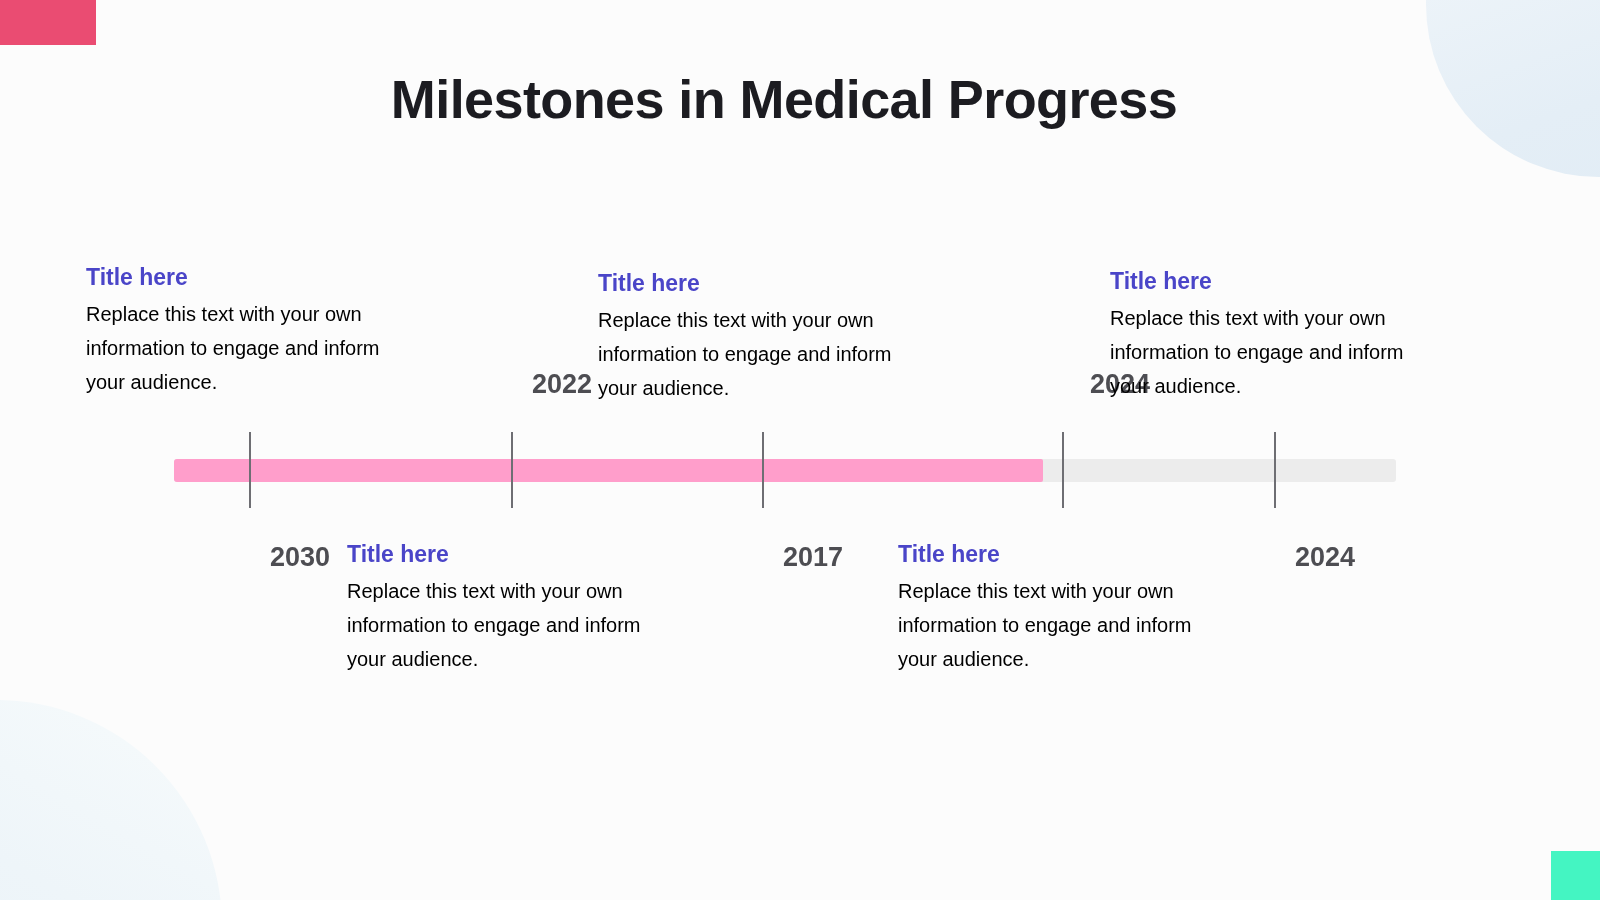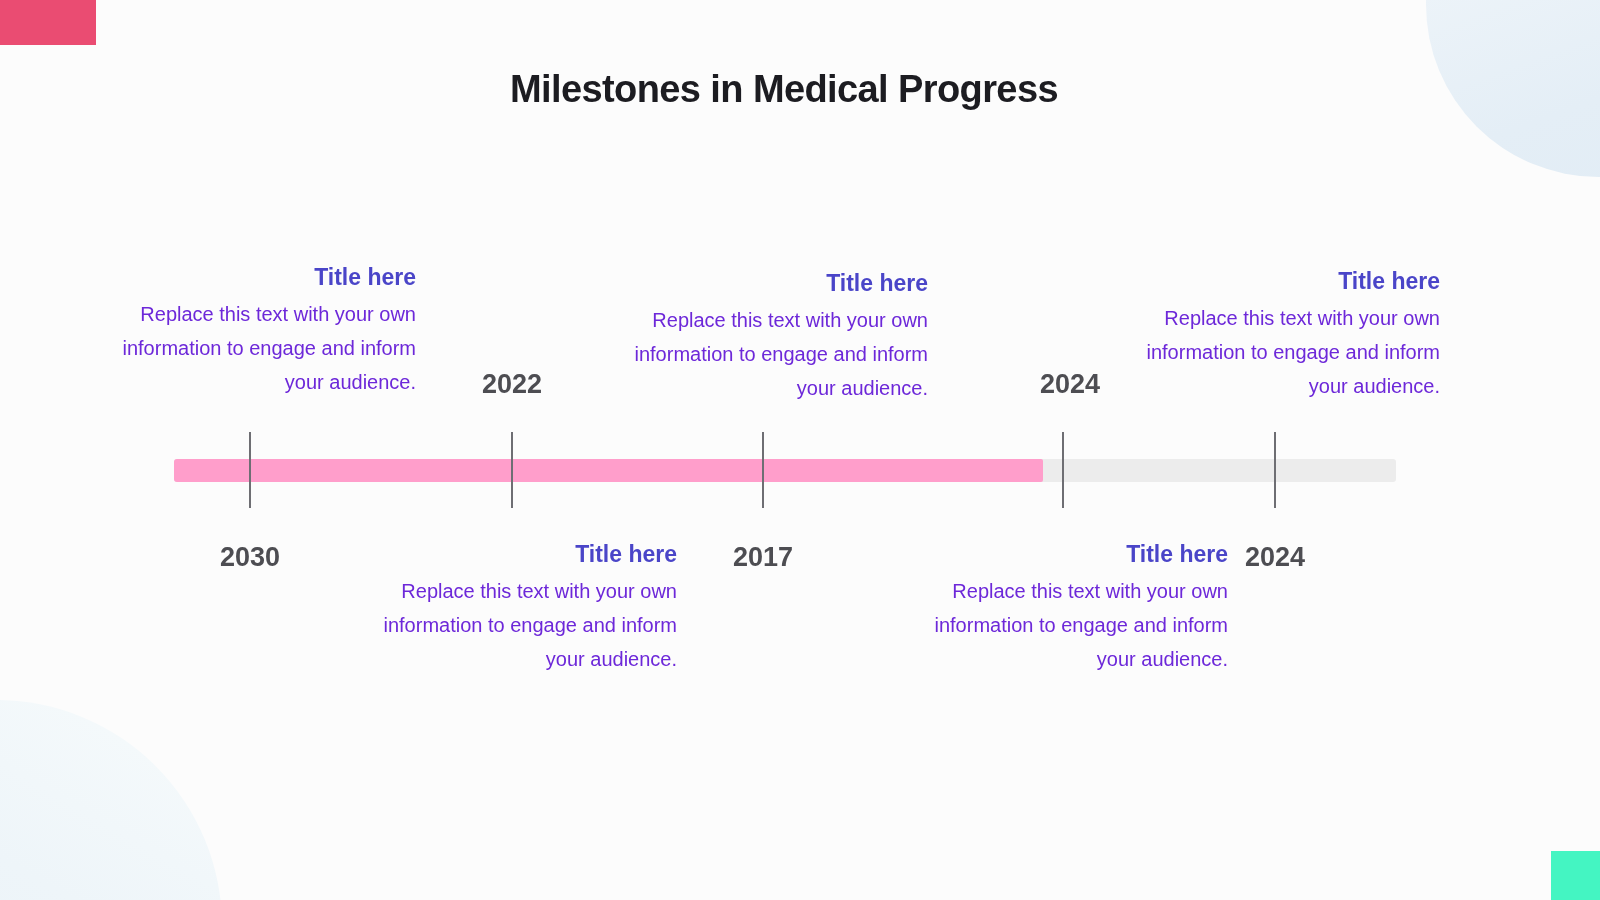--- a/index.html
+++ b/index.html
@@ -28,21 +28,21 @@
   }
   #deco-bottom-right-rect{
     position:absolute; left:1551px; top:851px; width:49px; height:49px;
     background:#44F5C2;
   }
 
   
   #page-title{
     position:absolute; left:0; top:68px; width:1568px;
     text-align:center;
-    font-size:38px; font-weight:bold; color:#1C1C21;
+    font-size:54px; font-weight:bold; color:#1C1C21;
     letter-spacing:-0.6px;
   }
 
   
   #timeline{
     position:absolute; left:0; top:0; width:1600px; height:900px;
   }
   .track-base{
     position:absolute; left:174px; top:459px;
     width:1222px; height:23px;
@@ -53,36 +53,36 @@
     width:869px; height:23px;
     background:#FF9ECB; border-radius:3px 2px 2px 3px;
   }
   .tick{
     position:absolute; top:432px; width:2px; height:76px;
     background:#6E6E73;
   }
 
   
   .year{
-    position:absolute; width:160px; text-align:center;
+    position:absolute; width:160px; text-align:right;
     font-size:27px; font-weight:bold; color:#4D4D52;
   }
   .year.above{ top:369px; }
   .year.below{ top:542px; }
 
   
   .milestone{
-    position:absolute; width:330px; text-align:right;
+    position:absolute; width:330px; text-align:left;
   }
   .milestone-title{
     font-size:23px; font-weight:bold; color:#4A45C8;
     margin-bottom:6px;
   }
   .milestone-body{
-    font-size:20px; line-height:34px; color:#6d28d9;
+    font-size:20px; line-height:34px; color:#000000;
   }
 </style>
 </head>
 <body>
 
 <div id="deco-top-left-rect"></div>
 <div id="deco-top-right-circle"></div>
 <div id="deco-bottom-left-circle"></div>
 <div id="deco-bottom-right-rect"></div>
 

